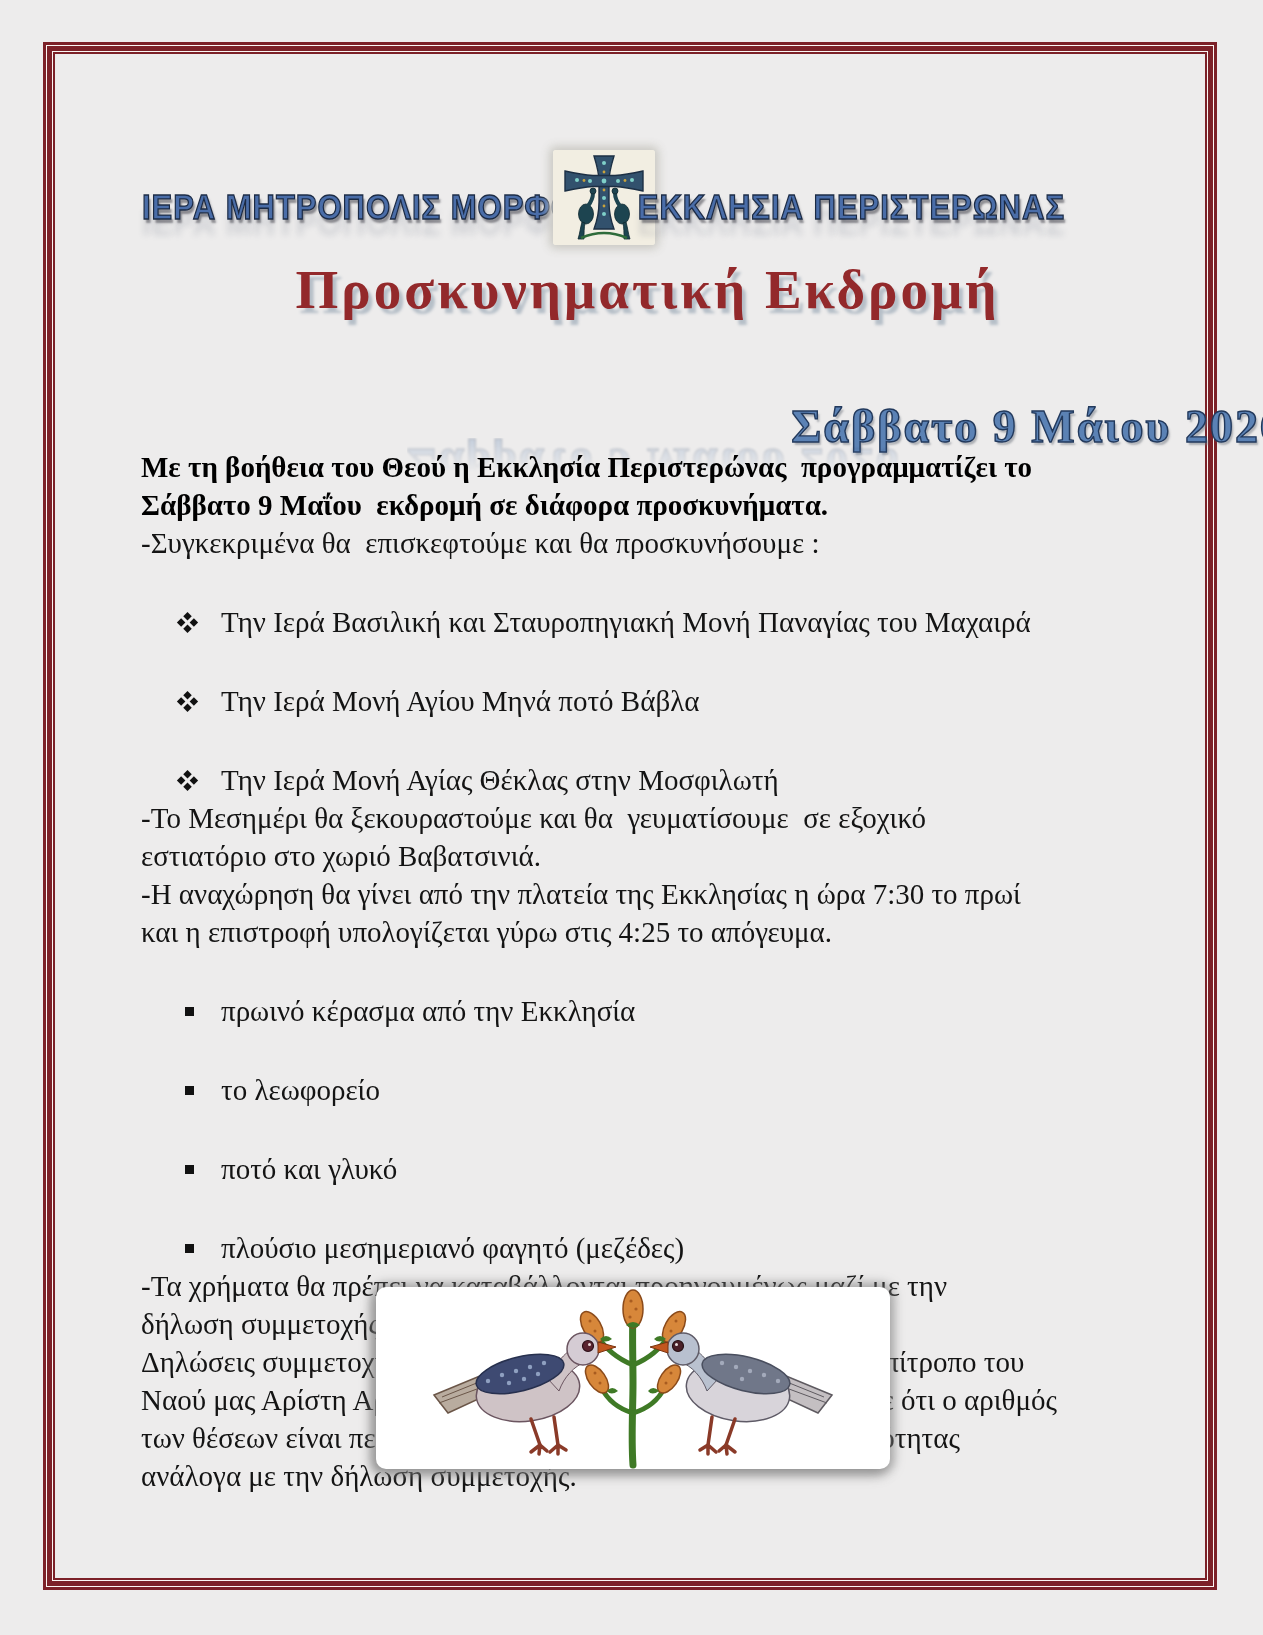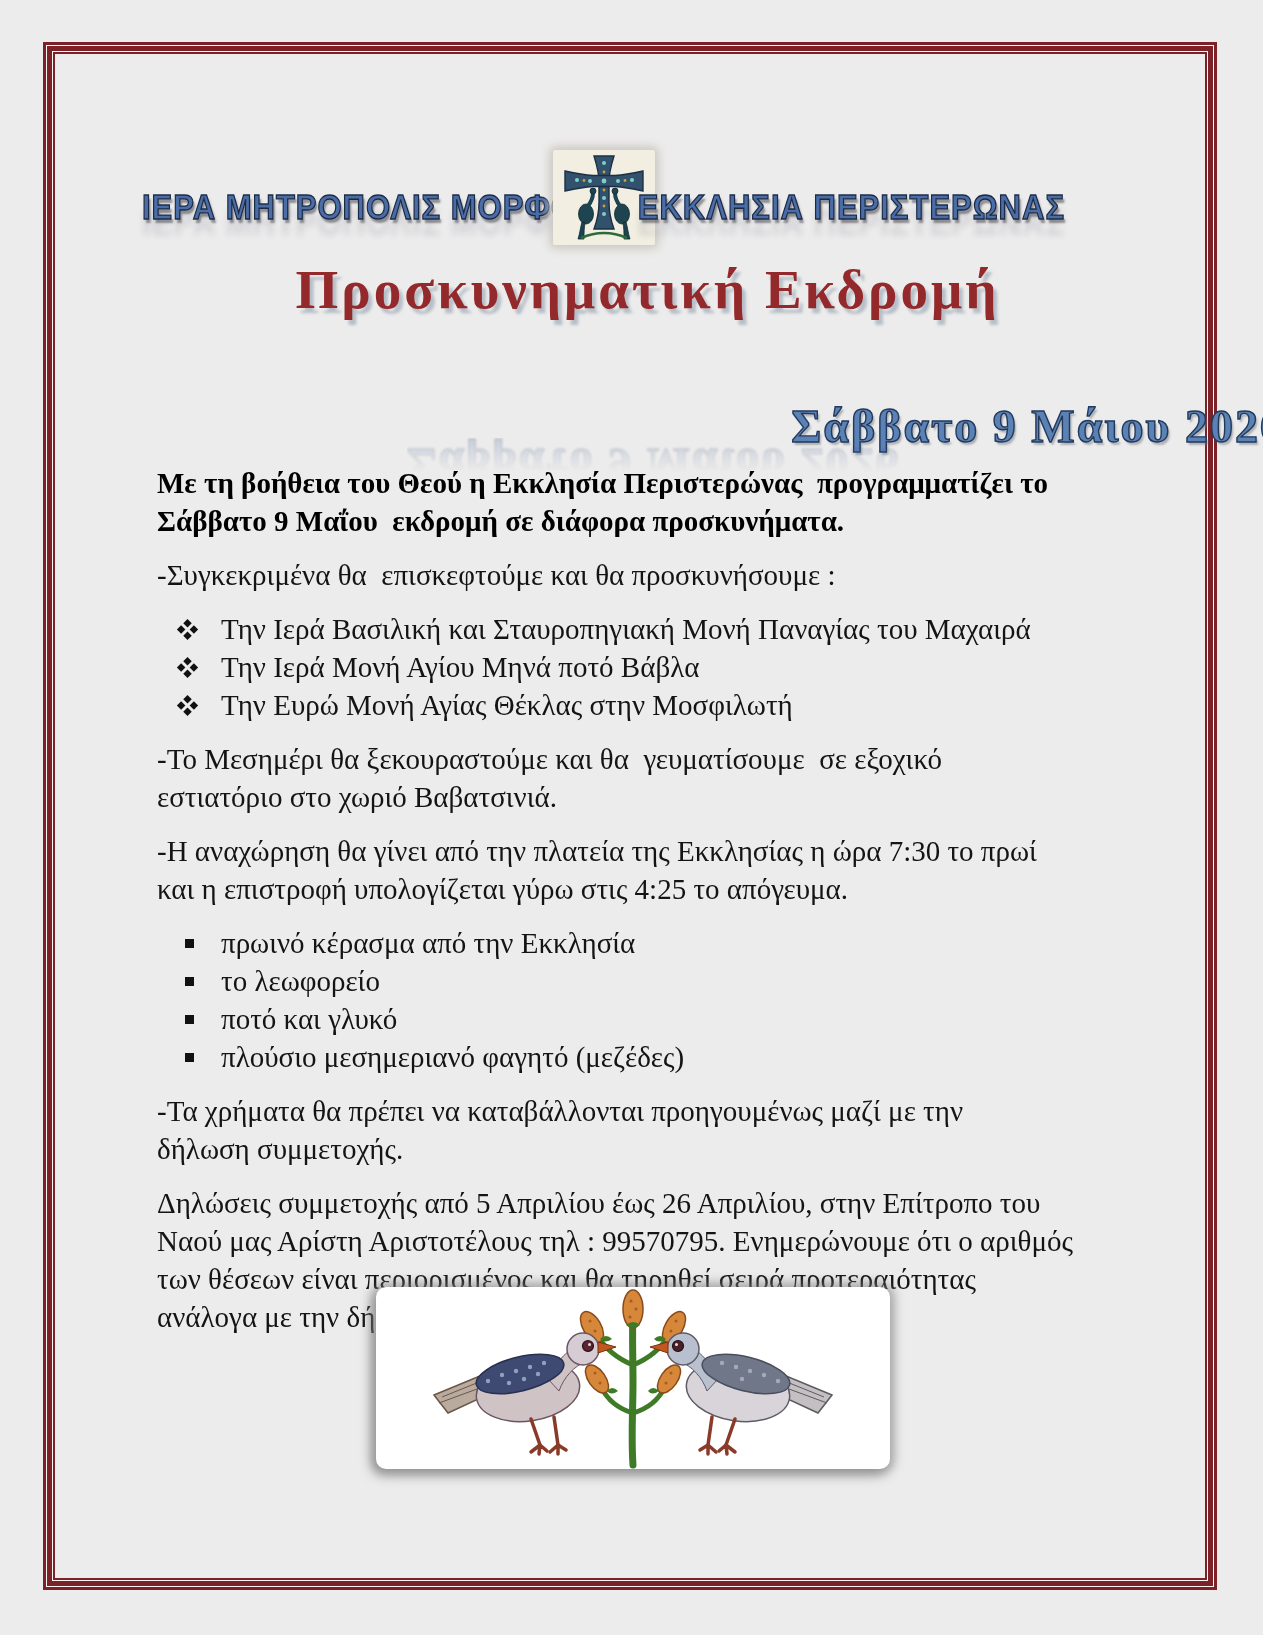--- a/index.html
+++ b/index.html
@@ -53,23 +53,23 @@
   .subtitle-reflection .subtitle {
     transform:translateX(22px) scaleY(-1);
     opacity:.28; filter:blur(1px); text-shadow:none;
     -webkit-mask-image:linear-gradient(to bottom, transparent 35%, rgba(0,0,0,.9) 95%);
             mask-image:linear-gradient(to bottom, transparent 35%, rgba(0,0,0,.9) 95%);
   }
   .body {
     position:absolute; left:141px; top:448px; width:1005px;
     font-size:29px; line-height:38px; color:#141414;
   }
-  .body p { margin:16px; white-space:pre-wrap; }
+  .body p { margin:0; white-space:pre-wrap; }
   .b { font-weight:700; color:#000; }
-  .li { position:relative; padding-left:80px; line-height:38px; }
+  .li { position:relative; padding-left:80px; line-height:38px;margin-top:41px; }
   .d-bullet {
     position:absolute; left:39px; top:12px; width:15px; height:15px;
     transform:rotate(45deg);
     background:
       linear-gradient(#111,#111) 0 0/6px 6px no-repeat,
       linear-gradient(#111,#111) 100% 0/6px 6px no-repeat,
       linear-gradient(#111,#111) 0 100%/6px 6px no-repeat,
       linear-gradient(#111,#111) 100% 100%/6px 6px no-repeat;
   }
   .s-bullet {
@@ -153,21 +153,21 @@
       <div class="li">
         <span class="d-bullet"></span>
         <span>Την Ιερά Βασιλική και Σταυροπηγιακή Μονή Παναγίας του Μαχαιρά</span>
       </div>
       <div class="li">
         <span class="d-bullet"></span>
         <span>Την Ιερά Μονή Αγίου Μηνά ποτό Βάβλα</span>
       </div>
       <div class="li">
         <span class="d-bullet"></span>
-        <span>Την Ευρώ Μονή Αγίας Θέκλας στην Μοσφιλωτή</span>
+        <span>Την Ιερά Μονή Αγίας Θέκλας στην Μοσφιλωτή</span>
       </div>
     </div>
 
     <p>-Το Μεσημέρι θα ξεκουραστούμε και θα  γευματίσουμε  σε εξοχικό
 εστιατόριο στο χωριό Βαβατσινιά.</p>
     <p>-Η αναχώρηση θα γίνει από την πλατεία της Εκκλησίας η ώρα 7:30 το πρωί
 και η επιστροφή υπολογίζεται γύρω στις 4:25 το απόγευμα.</p>
 
     <div>
       <div class="li">

